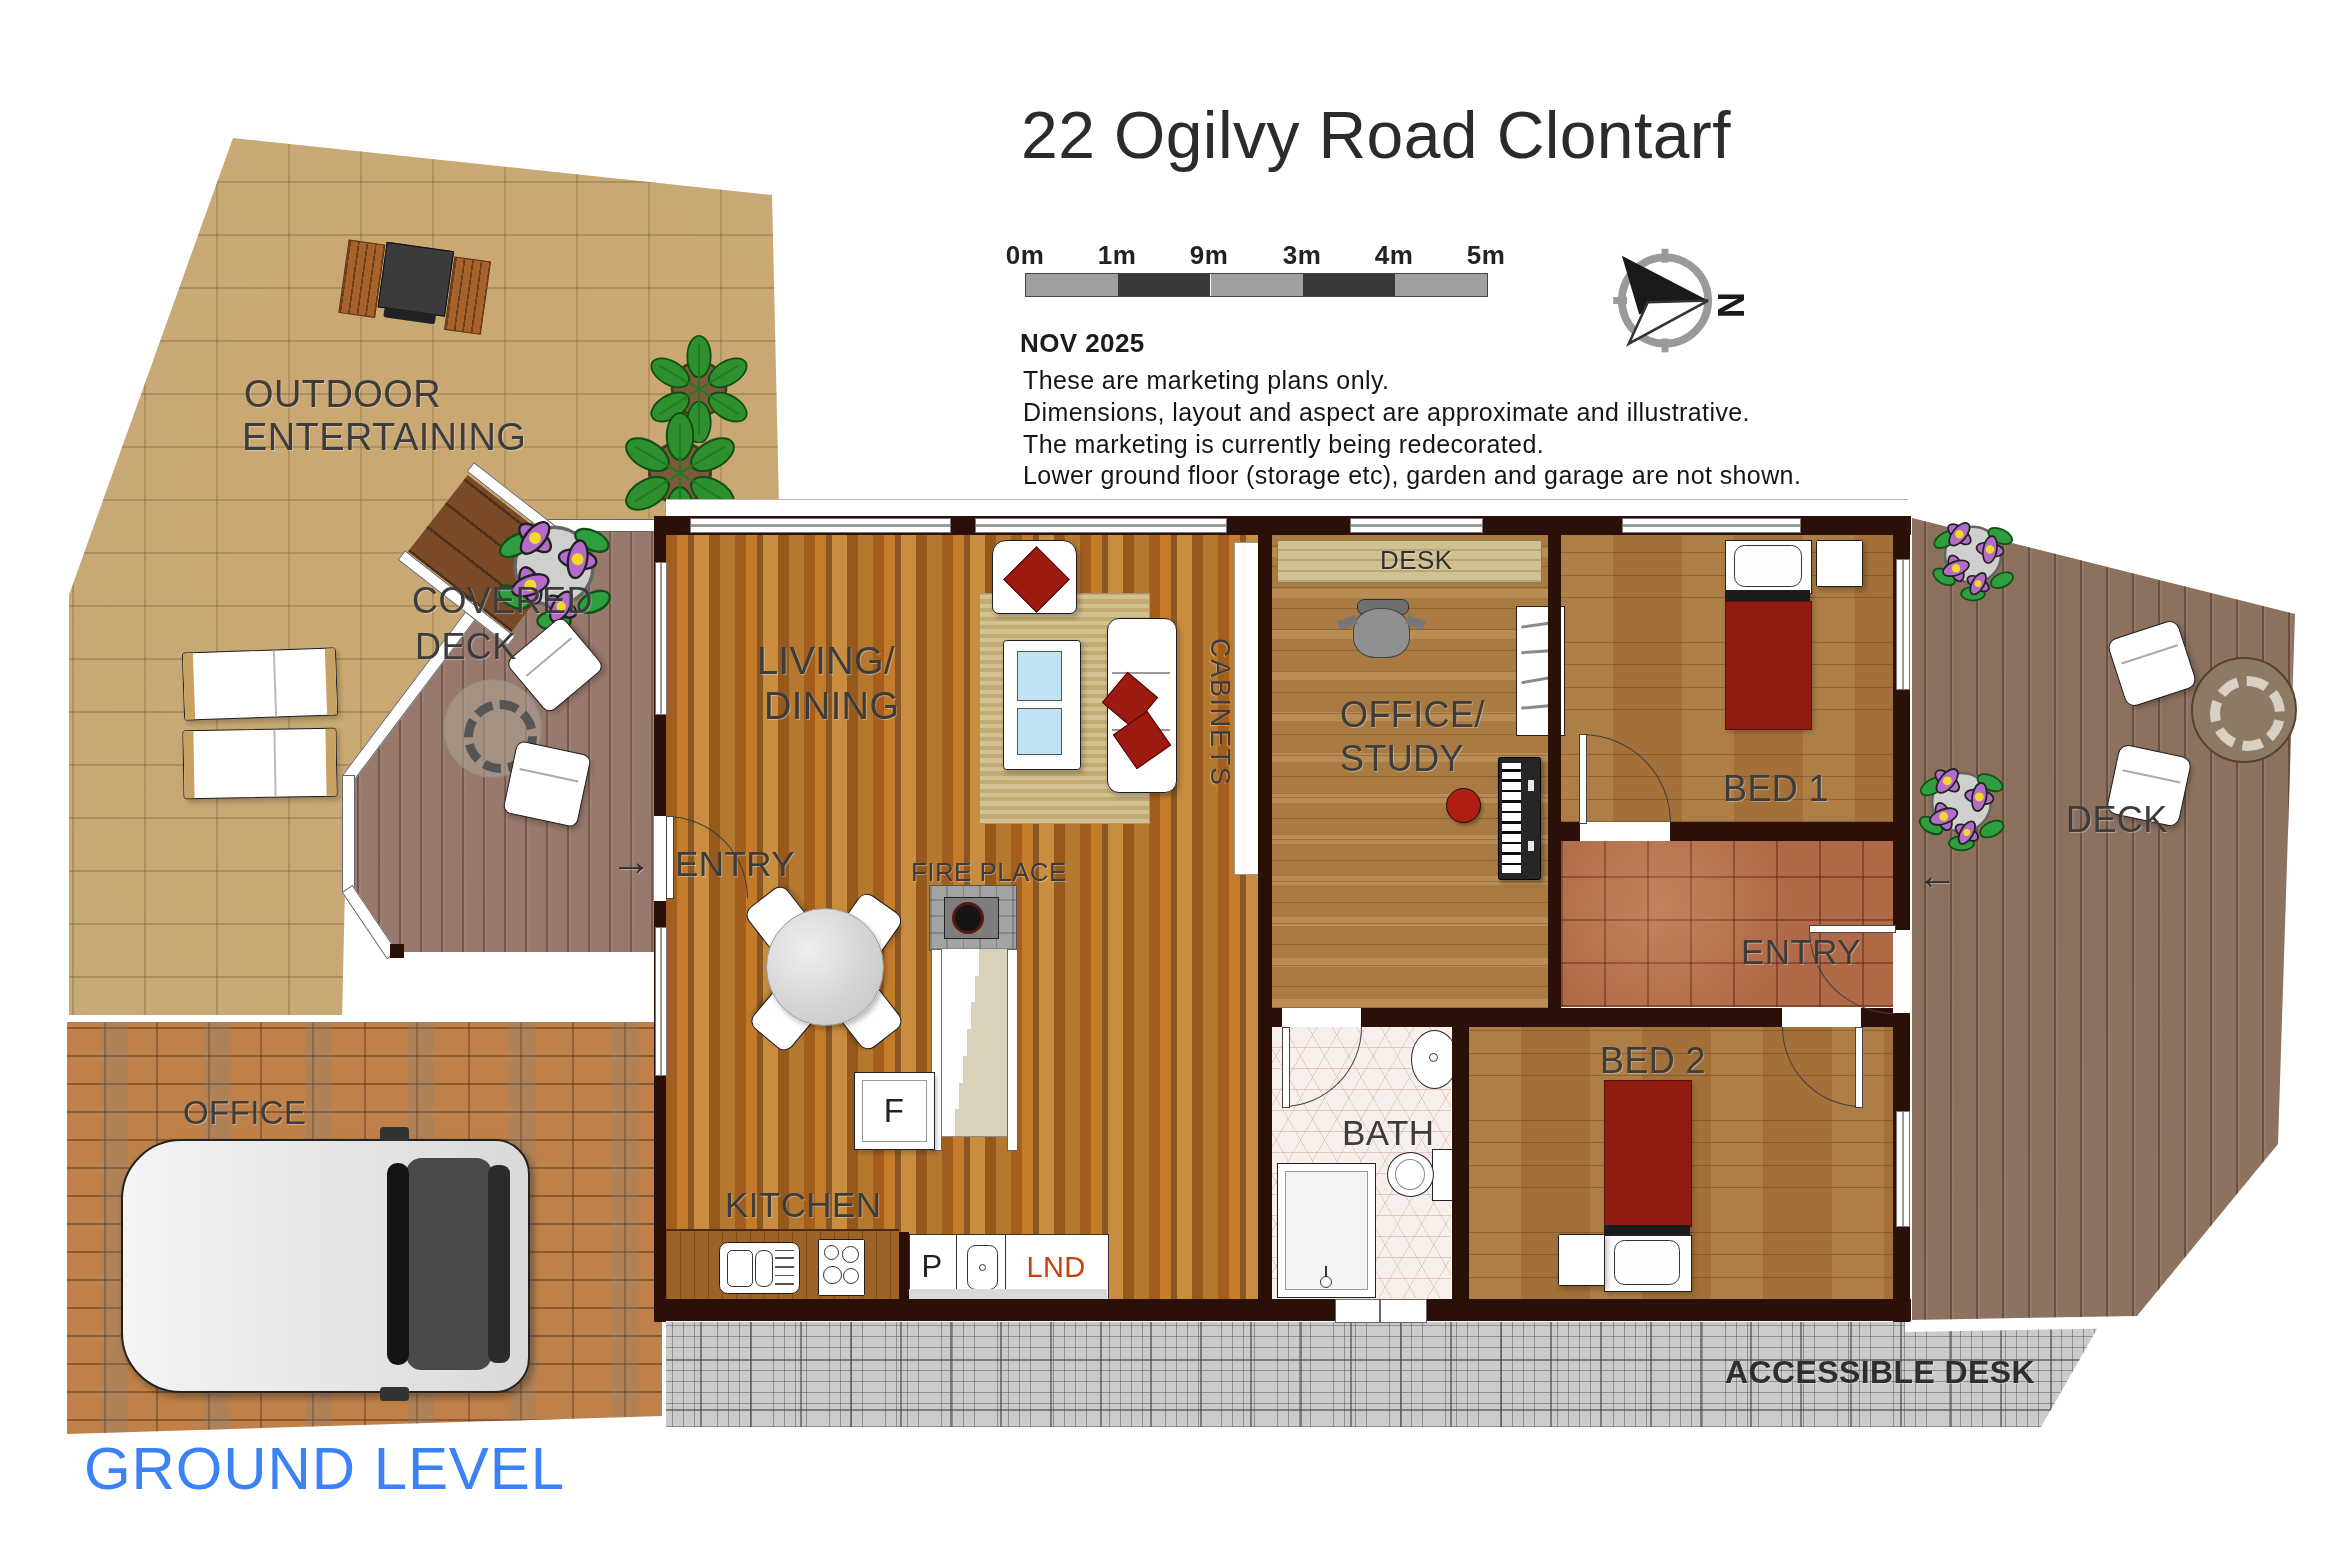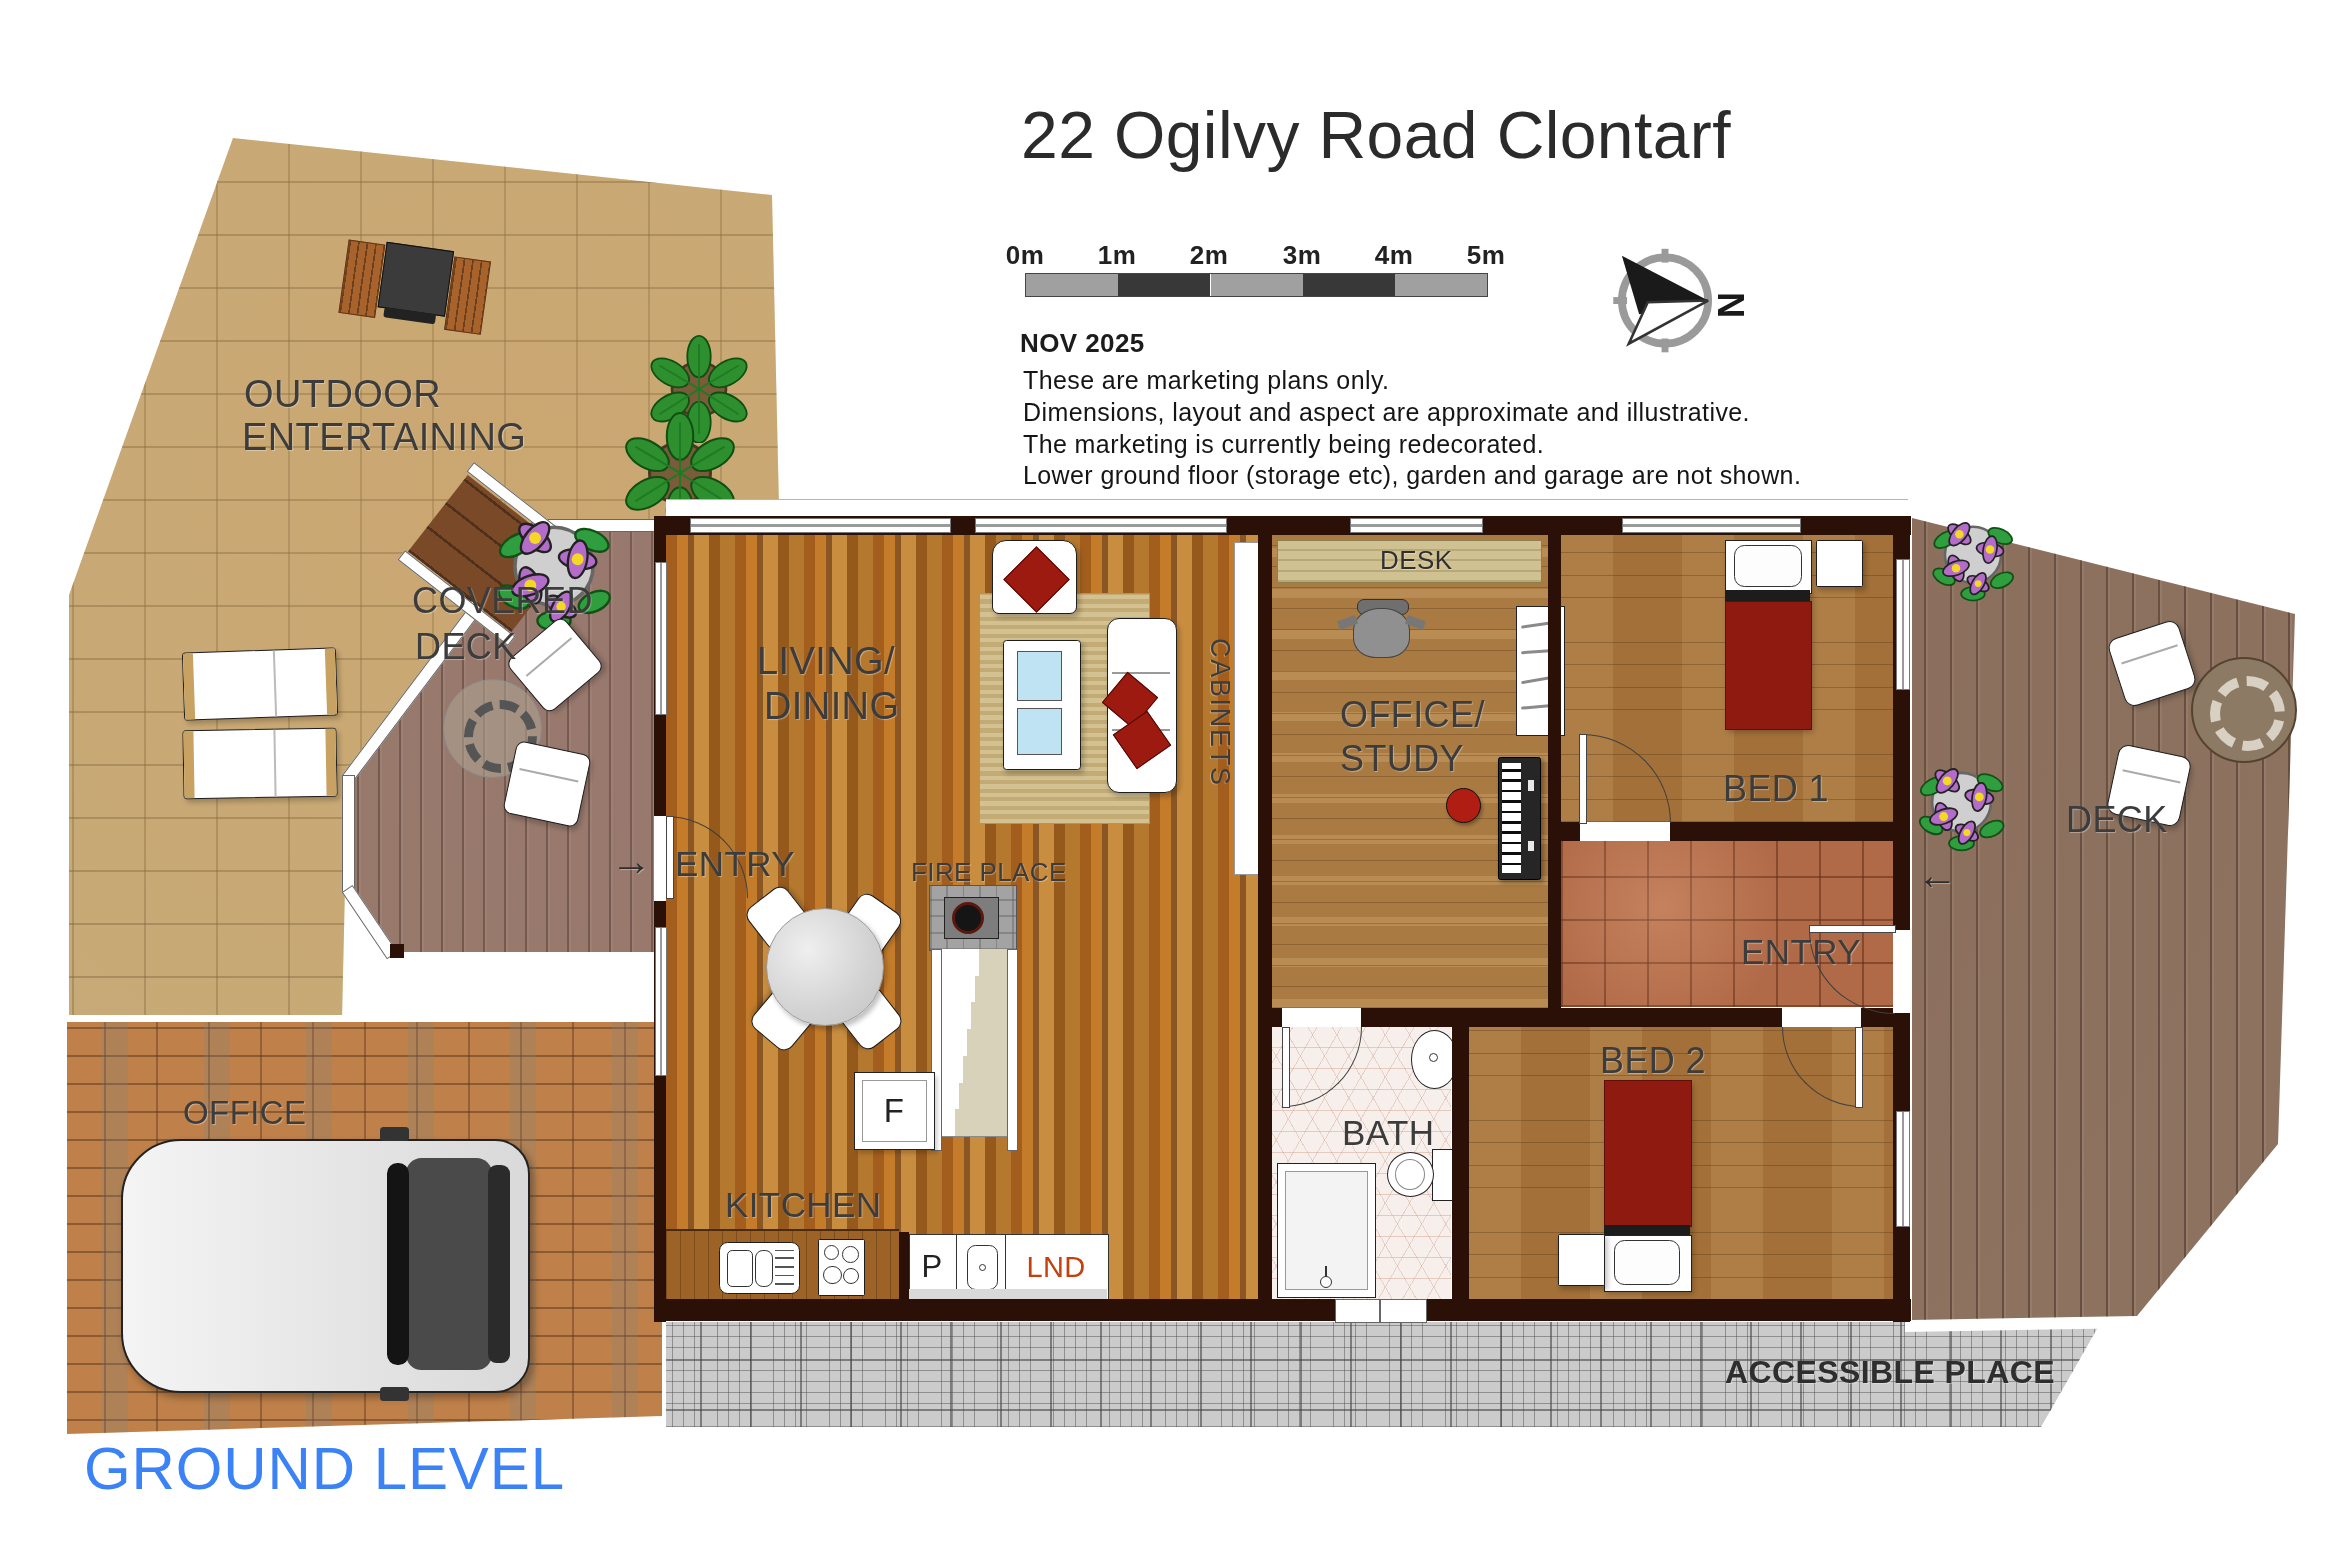--- a/index.html
+++ b/index.html
@@ -130,21 +130,21 @@
 
   <div class="abs" style="left:1025px;top:273px;width:461px;height:22.4px;border:0.9px solid #444;">
     <div class="scale-seg" style="left:0;width:92px;background:#a0a0a0;"></div>
     <div class="scale-seg" style="left:92px;width:92px;background:#383838;"></div>
     <div class="scale-seg" style="left:185px;width:92px;background:#a0a0a0;"></div>
     <div class="scale-seg" style="left:277px;width:92px;background:#383838;"></div>
     <div class="scale-seg" style="left:369px;width:92px;background:#a0a0a0;"></div>
   </div>
   <div class="lbl" style="left:1025px;top:240px;transform:translateX(-50%);font-size:26px;font-weight:bold;color:#222;">0m</div>
   <div class="lbl" style="left:1117px;top:240px;transform:translateX(-50%);font-size:26px;font-weight:bold;color:#222;">1m</div>
-  <div class="lbl" style="left:1209px;top:240px;transform:translateX(-50%);font-size:26px;font-weight:bold;color:#222;">2m</div>
+  <div class="lbl" style="left:1209px;top:240px;transform:translateX(-50%);font-size:26px;font-weight:bold;color:#222;">9m</div>
   <div class="lbl" style="left:1302px;top:240px;transform:translateX(-50%);font-size:26px;font-weight:bold;color:#222;">3m</div>
   <div class="lbl" style="left:1394px;top:240px;transform:translateX(-50%);font-size:26px;font-weight:bold;color:#222;">4m</div>
   <div class="lbl" style="left:1486px;top:240px;transform:translateX(-50%);font-size:26px;font-weight:bold;color:#222;">5m</div>
 
   <div class="lbl" style="left:1020px;top:328px;font-size:26px;font-weight:bold;color:#1c1c1c;">NOV 2025</div>
   <div class="lbl" style="left:1023px;top:366px;font-size:25px;color:#151515;">These are marketing plans only.</div>
   <div class="lbl" style="left:1023px;top:398px;font-size:25px;color:#151515;">Dimensions, layout and aspect are approximate and illustrative.</div>
   <div class="lbl" style="left:1023px;top:430px;font-size:25px;color:#151515;">The marketing is currently being redecorated.</div>
   <div class="lbl" style="left:1023px;top:461px;font-size:25px;color:#151515;">Lower ground floor (storage etc), garden and garage are not shown.</div>
 
@@ -227,21 +227,21 @@
     <div class="flat" style="left:7px;top:22.4px;width:59px;height:1.7px;background:#aaa;"></div>
   </div>
   <div class="furn" style="left:509px;top:747px;width:74px;height:72px;border-radius:8.6px;transform:rotate(12deg);">
     <div class="flat" style="left:7px;top:26px;width:60px;height:1.7px;background:#aaa;"></div>
   </div>
 
   <div class="lbl" style="left:412px;top:580px;font-size:36px;">COVERED</div>
   <div class="lbl" style="left:415px;top:626px;font-size:36px;">DECK</div>
 
   <div class="layer path-grid" style="clip-path:polygon(666px 1322px,2101px 1322px,2041px 1427px,666px 1427px);"></div>
-  <div class="lbl" style="left:1725px;top:1354px;font-size:32px;font-weight:bold;color:#2e2e2e;">ACCESSIBLE PLACE</div>
+  <div class="lbl" style="left:1725px;top:1354px;font-size:32px;font-weight:bold;color:#2e2e2e;">ACCESSIBLE DESK</div>
 
   <div class="layer outline" style="clip-path:polygon(1905px 509px,2305px 606px,2288px 1151px,2144px 1328px,1905px 1332px);"></div>
   <div class="layer deck-wood2" style="clip-path:polygon(1912px 518px,2295px 614px,2278px 1144px,2137px 1316px,1912px 1320px);"></div>
 
   <div class="abs circle" style="left:2191px;top:657px;width:102px;height:102px;background:#8c7a64;border:2.6px solid #55432f;"></div>
   <div class="abs circle" style="left:2210px;top:676px;width:55px;height:55px;border:10.4px dashed #d8d0c2;"></div>
   <div class="furn" style="left:2115px;top:628px;width:72px;height:69px;border-radius:10.4px;transform:rotate(-18deg);">
     <div class="flat" style="left:7px;top:24px;width:59px;height:1.7px;background:#aaa;"></div>
   </div>
   <div class="furn" style="left:2112px;top:750px;width:72px;height:69px;border-radius:10.4px;transform:rotate(12deg);">

